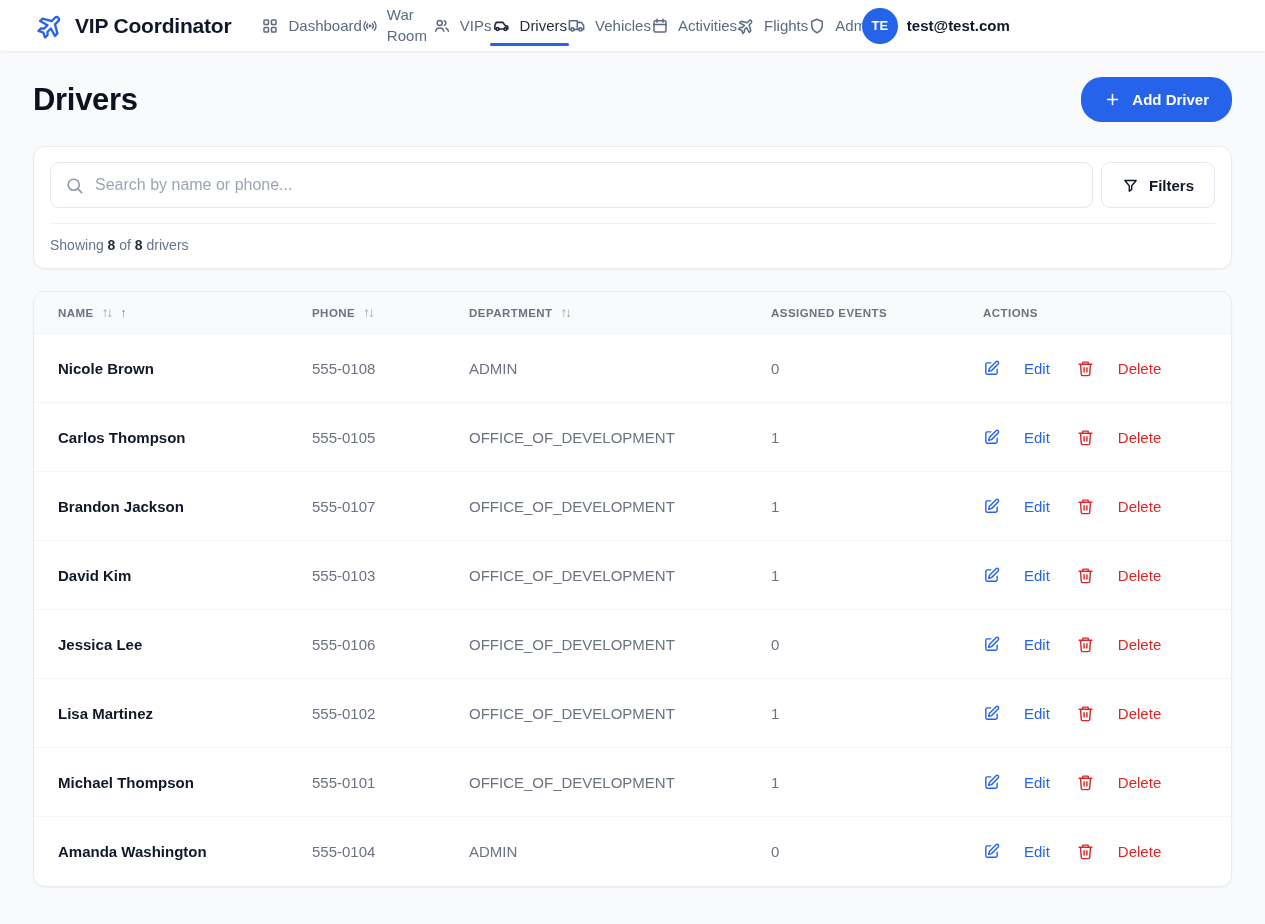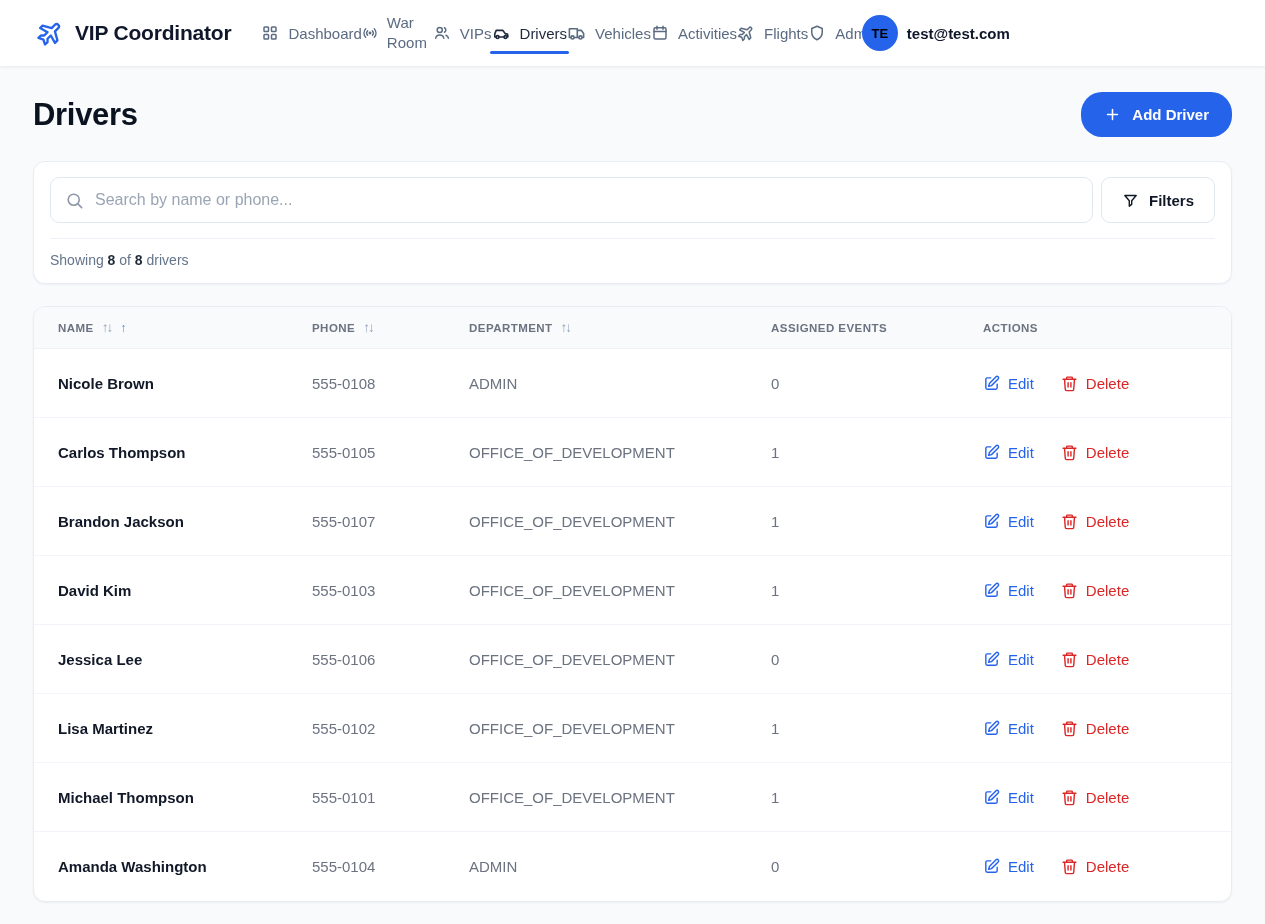--- a/index.html
+++ b/index.html
@@ -7,21 +7,21 @@
   body {
     font-family: "Liberation Sans", sans-serif;
     background: #f8fafc;
     overflow: hidden;
     color: #0f172a;
   }
   svg { display:block; }
 
   
   .navbar {
-    height: 66px;
+    height: 51px;
     background: #ffffff;
     display: flex;
     align-items: center;
     padding: 0 16px 0 36px;
     box-shadow: 0 1px 3px rgba(15,23,42,.08);
     position: relative;
     z-index: 5;
   }
   .brand { display:flex; align-items:center; gap:11px; margin-right:30px; flex:0 0 auto; }
   .brand-name { font-size:21px; font-weight:bold; color:#0f172a; letter-spacing:-.2px; white-space:nowrap; }
@@ -35,21 +35,21 @@
   .nav-item.active { color:#1e293b; font-weight:500; }
   .nav-item.active .nav-ico { color:#1e293b; }
   .nav-item.active::after {
     content:""; position:absolute; left:-2px; right:-2px; bottom:-8px;
     height:3px; background:#2563eb; border-radius:2px;
   }
   .nav-item-war .nav-label { width:46px; white-space:normal; line-height:1.35; }
   .user-group { display:flex; align-items:center; gap:9px; margin-left:-16px; flex:0 0 auto; }
   .avatar {
     width:36px; height:36px; border-radius:50%;
-    background:#2563eb; color:#000000; font-size:13px; font-weight:bold;
+    background:#2563eb; color:#ffffff; font-size:13px; font-weight:bold;
     display:flex; align-items:center; justify-content:center;
     position:relative; z-index:2; cursor:pointer;
   }
   .user-email { font-size:15px; font-weight:bold; color:#0f172a; cursor:pointer; }
 
   
   .main { padding: 0 33px; }
   .page-header { display:flex; justify-content:space-between; align-items:center; margin-top:26px; }
   .page-title { font-size:31px; font-weight:800; color:#0b1220; letter-spacing:-.3px; }
   .btn-primary {
@@ -114,21 +114,21 @@
   thead th.no-sort { cursor:default; }
   .sort-pair { color:#94a3b8; font-size:13.5px; margin-left:8px; letter-spacing:-2px; font-weight:normal; }
   .sort-asc  { color:#3b82f6; font-size:12px; margin-left:9px; font-weight:normal; }
   tbody td {
     height:69px; padding:0 10px 0 24px;
     font-size:15px; color:#6b7280; vertical-align:middle;
   }
   tbody tr + tr td { border-top:1px solid #f1f5f9; }
   td.cell-name { color:#111827; font-weight:bold; }
   .actions { display:flex; align-items:center; gap:27px; }
-  .action { display:flex; align-items:center; gap:8px; font-size:15px; cursor:pointer; background:none; border:none; font-family:"Liberation Sans",sans-serif; padding:0; }
+  .action { display:flex; align-items:center; gap:24px; font-size:15px; cursor:pointer; background:none; border:none; font-family:"Liberation Sans",sans-serif; padding:0; }
   .action-edit { color:#2563eb; }
   .action-delete { color:#dc2626; }
 </style>
 </head>
 <body>
 
 <header class="navbar">
   <div class="brand">
     <span>
       <svg width="28" height="28" viewBox="0 0 24 24" fill="none" stroke="#2563eb" stroke-width="2" stroke-linecap="round" stroke-linejoin="round" style="transform:rotate(-45deg)">

